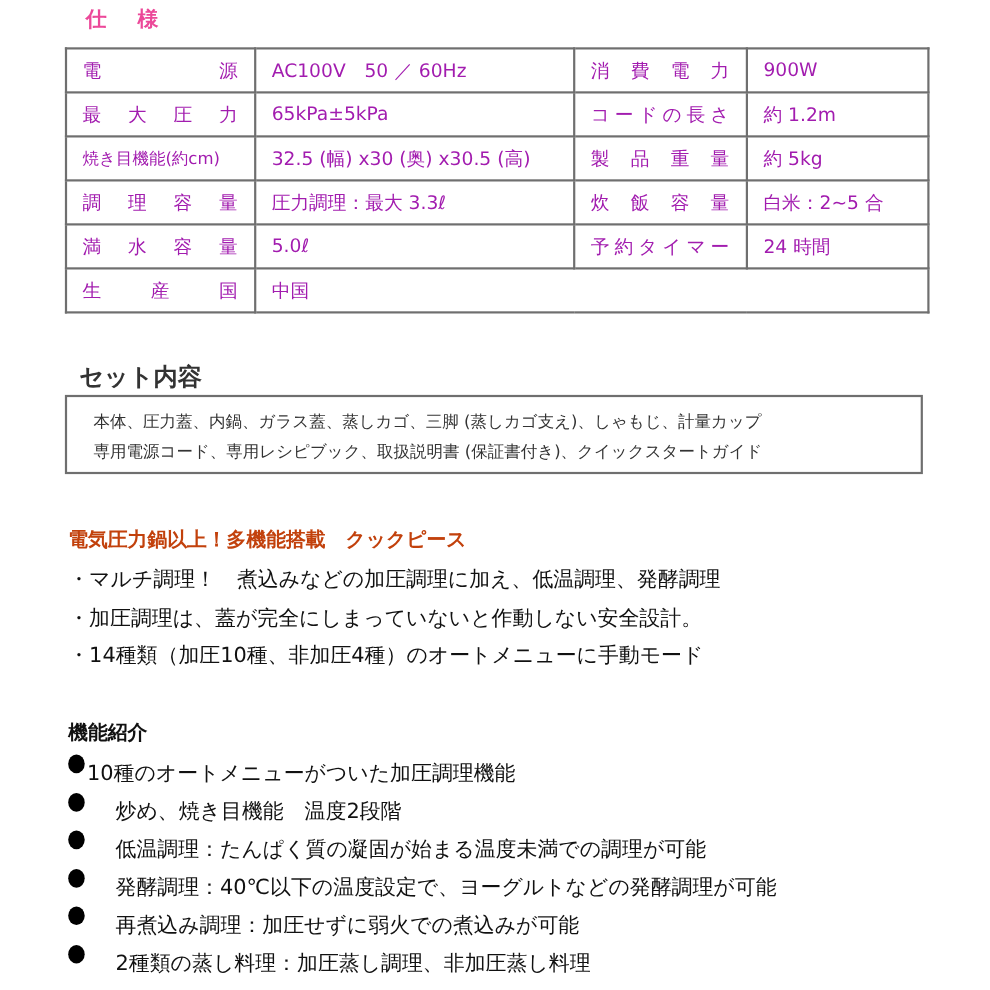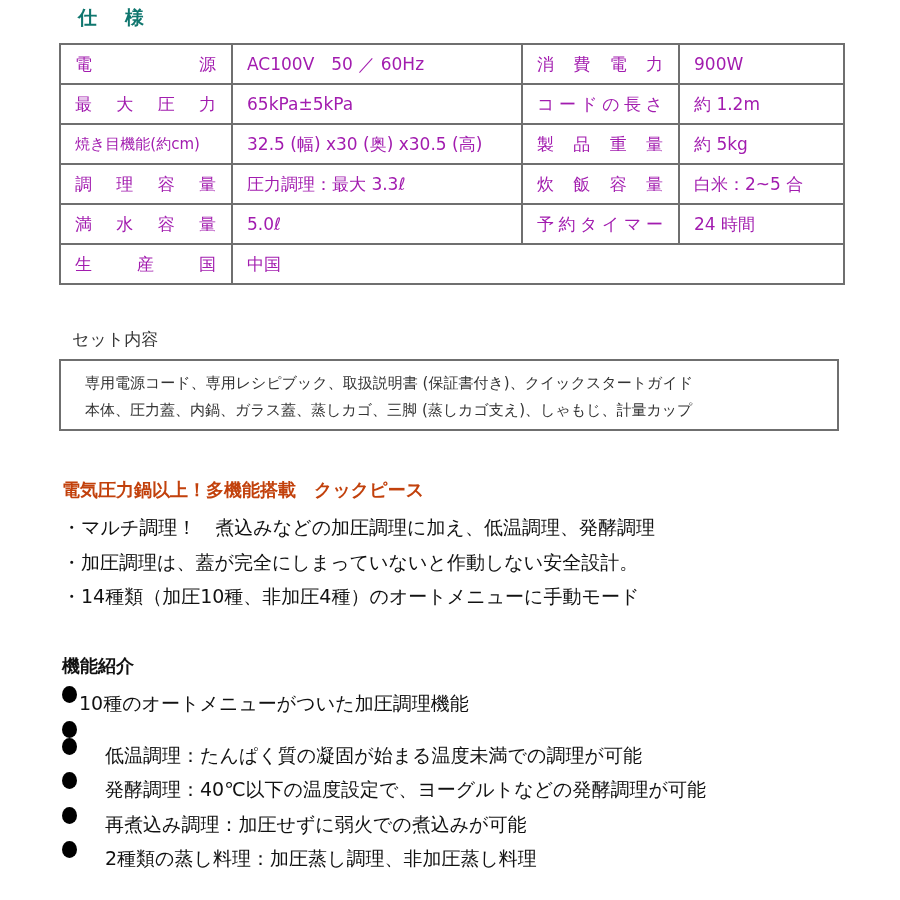--- a/index.html
+++ b/index.html
@@ -1,26 +1,26 @@
 <!DOCTYPE html>
 <html><head>
 <meta charset="utf-8">
 <style>
   html, body { margin:0; padding:0; background:#ffffff; }
   body { width:900px; height:900px; position:relative; overflow:hidden;
          font-family:"DejaVu Sans", sans-serif; color:#2a2a2a; }
   .spec-title { position:absolute; left:78px; top:5px; font-size:19px; font-weight:bold;
-                letter-spacing:28px; color:#0f766e; }
+                letter-spacing:28px; color:#ec4899; }
   table.spec { position:absolute; left:59px; top:43px; border-collapse:collapse;
                width:784px; table-layout:fixed; }
   table.spec td { border:2px solid #6f6f6f; height:38px; padding:0 14px; font-size:17px;
                   color:#a21caf; white-space:nowrap; vertical-align:middle; }
   table.spec td.lbl { text-align:justify; text-align-last:justify; letter-spacing:1px; }
   table.spec td.lbl.small { font-size:15px; text-align-last:left; letter-spacing:0; }
-  .set-title { position:absolute; left:72px; top:328px; font-size:17px; font-weight:normal; color:#333; }
+  .set-title { position:absolute; left:72px; top:328px; font-size:22px; font-weight:bold; color:#333; }
   .set-box { position:absolute; left:59px; top:359px; width:780px; height:72px;
              border:2px solid #6f6f6f; box-sizing:border-box; padding:9px 0 0 24px;
              font-size:15px; line-height:27px; color:#333; }
   .feat-title { position:absolute; left:62px; top:478px; font-size:18px; font-weight:bold; color:#c2410c; }
   .feat-list { position:absolute; left:62px; top:510px; font-size:19px; color:#111; line-height:34.5px; }
   .func-title { position:absolute; left:62px; top:654px; font-size:18px; font-weight:bold; color:#111; }
   .func-list { position:absolute; left:62px; top:686px; font-size:19px; color:#111; line-height:34.5px; }
   .func-list .row { display:flex; white-space:nowrap; }
   .func-list .bullet { display:inline-block; width:15px; height:17px; border-radius:50%;
                        background:#000; margin-right:28px; }
@@ -72,39 +72,40 @@
   </tr>
   <tr>
     <td class="lbl">生産国</td>
     <td colspan="3">中国</td>
   </tr>
 </tbody>
   </table>
 
 <div class="set-title">セット内容</div>
 <div class="set-box">
+  <div>本体、圧力蓋、内鍋、ガラス蓋、蒸しカゴ、三脚 (蒸しカゴ支え)、しゃもじ、計量カップ</div>
   <div>専用電源コード、専用レシピブック、取扱説明書 (保証書付き)、クイックスタートガイド</div>
-  <div>本体、圧力蓋、内鍋、ガラス蓋、蒸しカゴ、三脚 (蒸しカゴ支え)、しゃもじ、計量カップ</div>
 </div>
 
 <div class="feat-title">電気圧力鍋以上！多機能搭載　クックピース</div>
 <div class="feat-list">
   <div class="row">・マルチ調理！　煮込みなどの加圧調理に加え、低温調理、発酵調理</div>
   <div class="row">・加圧調理は、蓋が完全にしまっていないと作動しない安全設計。</div>
   <div class="row">・14種類（加圧10種、非加圧4種）のオートメニューに手動モード</div>
 </div>
 
 <div class="func-title">機能紹介</div>
 <div class="func-list">
   <div class="row first">
     <span class="bullet"></span>
     <span>10種のオートメニューがついた加圧調理機能</span>
   </div>
   <div class="row">
     <span class="bullet"></span>
+    <span>炒め、焼き目機能　温度2段階</span>
   </div>
   <div class="row">
     <span class="bullet"></span>
     <span>低温調理：たんぱく質の凝固が始まる温度未満での調理が可能</span>
   </div>
   <div class="row">
     <span class="bullet"></span>
     <span>発酵調理：40℃以下の温度設定で、ヨーグルトなどの発酵調理が可能</span>
   </div>
   <div class="row">

